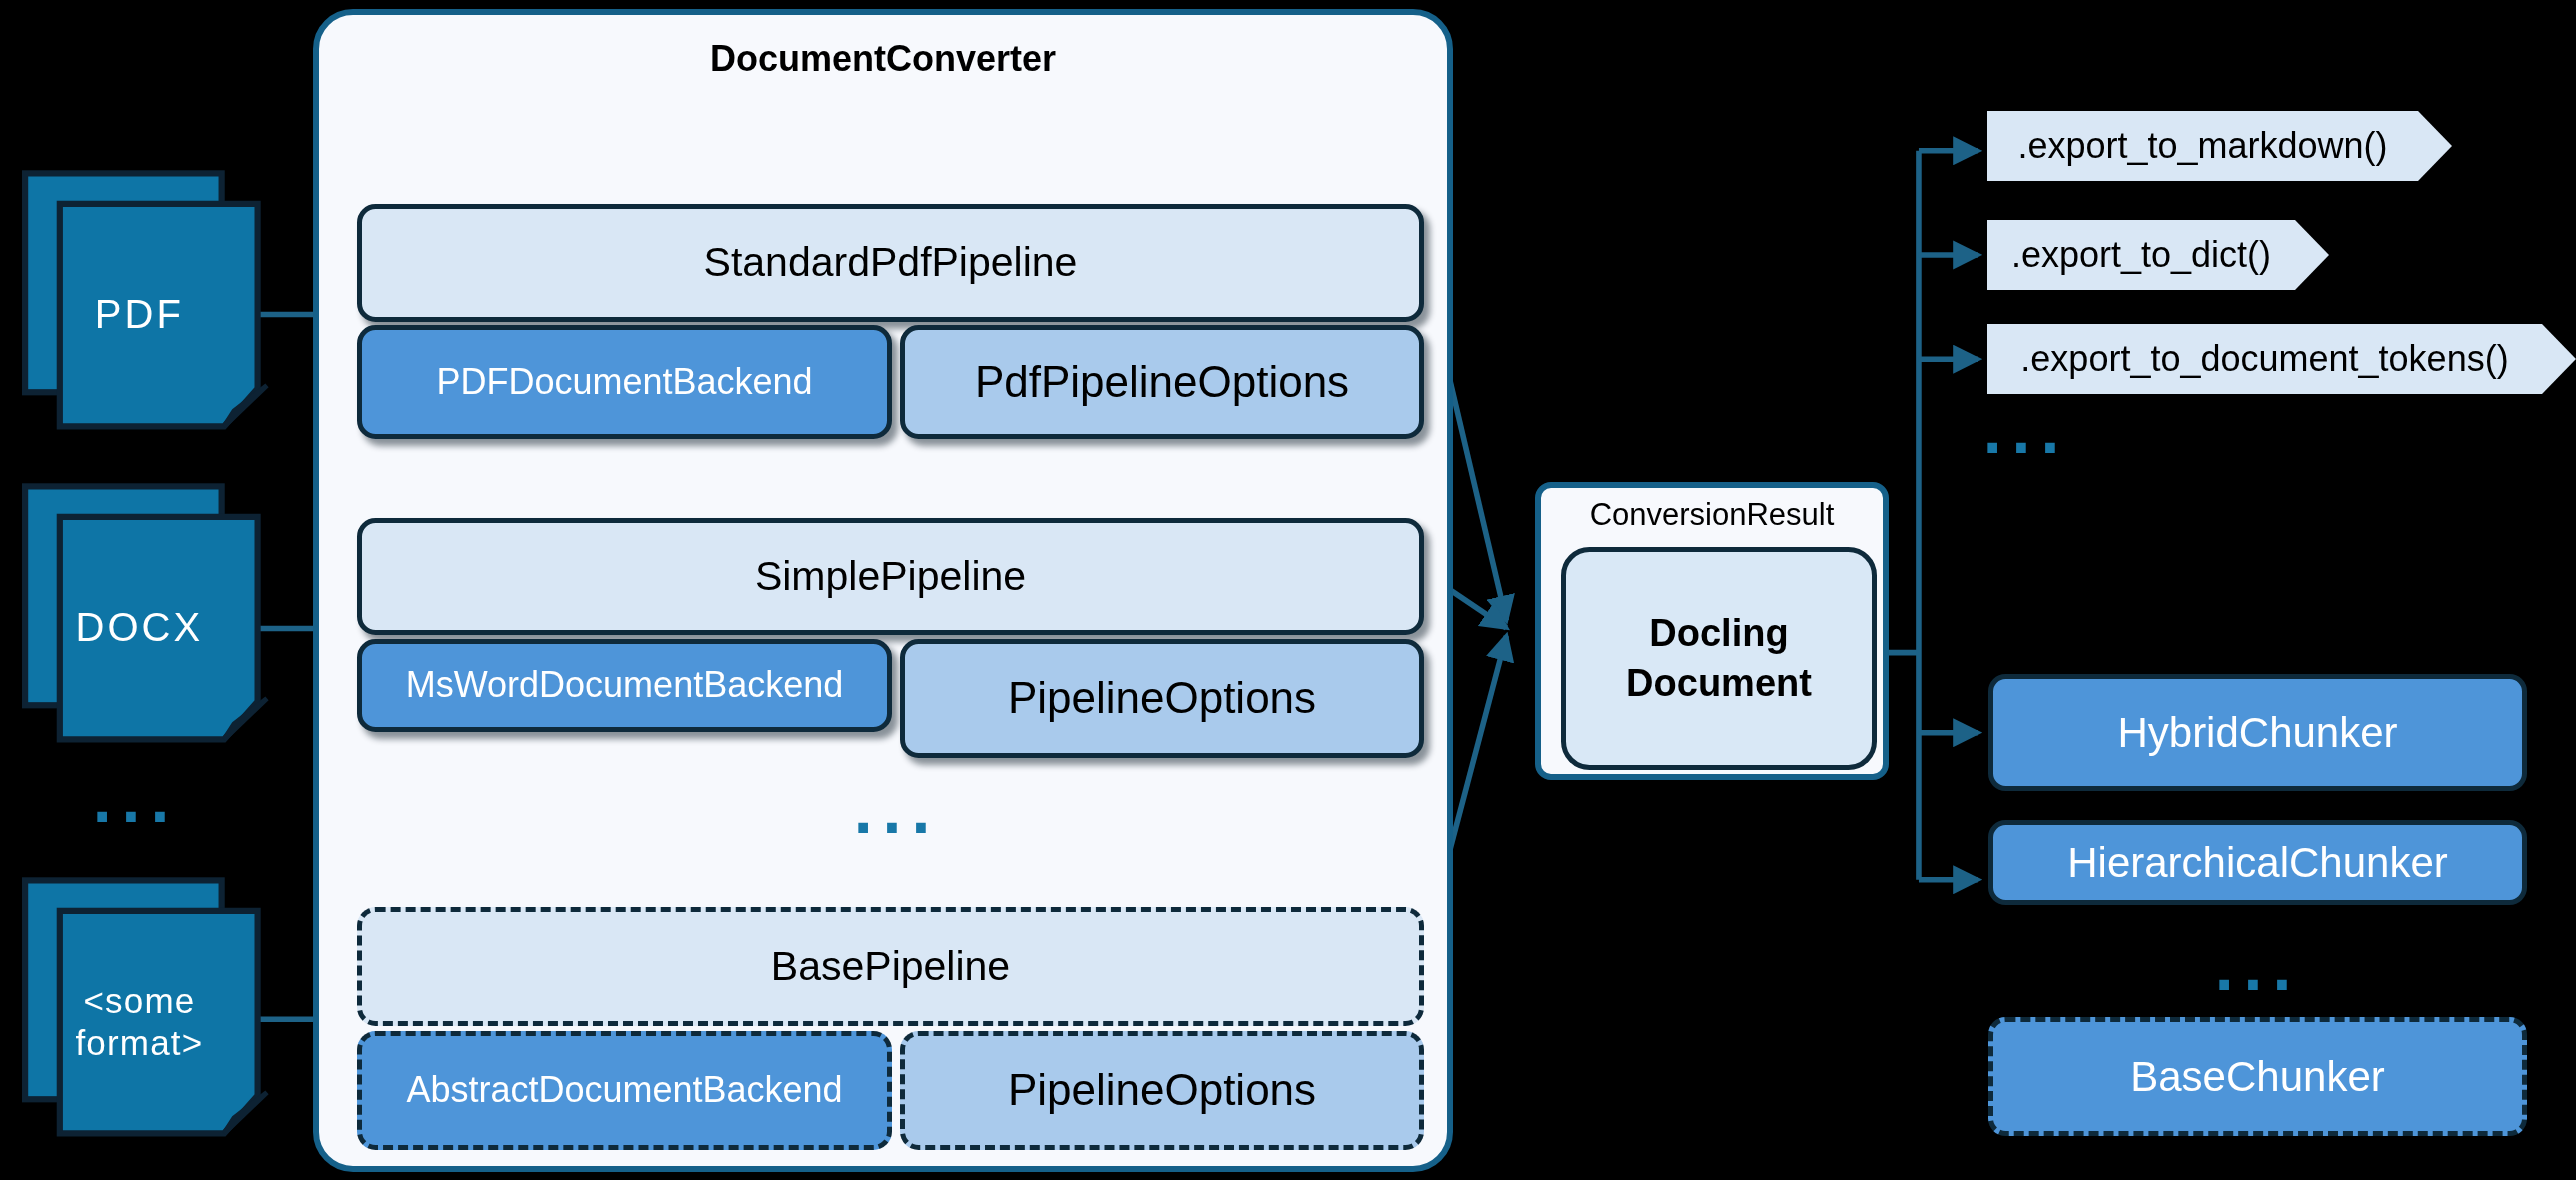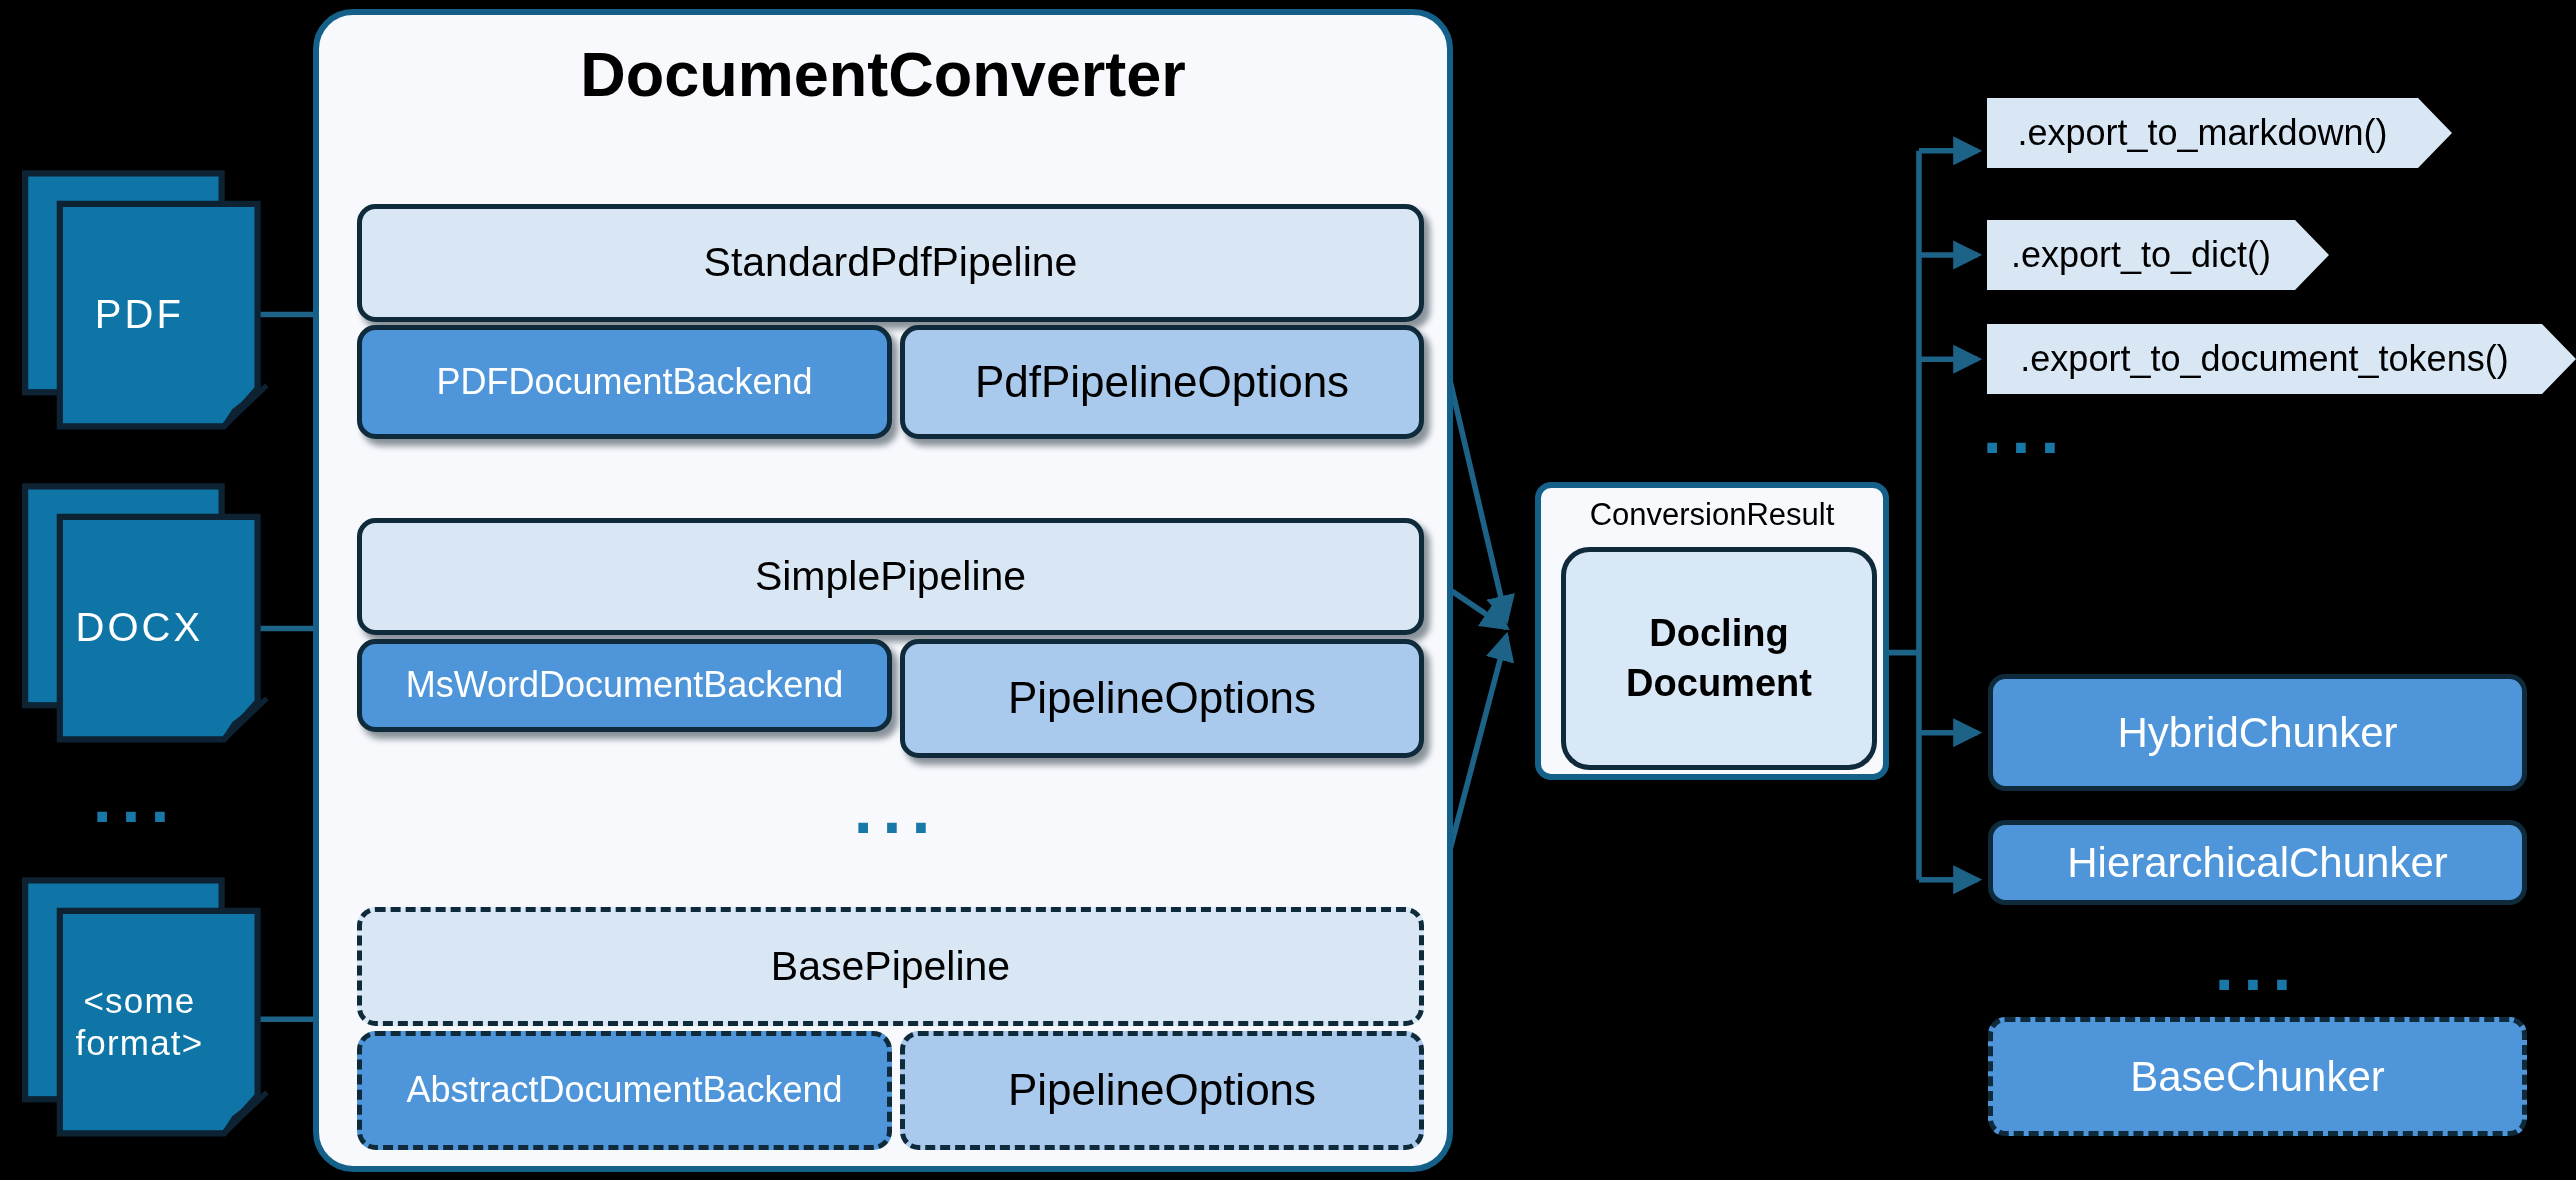--- a/index.html
+++ b/index.html
@@ -28,21 +28,21 @@
   .doclabel.small{font-size:35px;letter-spacing:1.2px;}
 
   
   .dots{position:absolute;transform:translate(-50%,-72%);
     color:var(--dots);font-weight:700;font-size:68px;letter-spacing:10px;line-height:1;white-space:nowrap;}
 
   
   .converter{position:absolute;left:313px;top:8.7px;width:1140px;height:1163px;
     background:var(--panel-bg);border:6.2px solid var(--outline-teal);border-radius:40px;}
   .conv-title{position:absolute;left:0;top:23.6px;width:100%;text-align:center;
-    color:#000;font-size:63px;font-weight:700;}
+    color:#000;font-size:36px;font-weight:700;}
 
   .pill{position:absolute;border:5px solid var(--outline-dark);border-radius:18.6px;
     display:flex;align-items:center;justify-content:center;
     box-shadow:5.6px 6.8px 6.2px rgba(5,20,30,0.45);}
   .pill.dashed{border-style:dashed;box-shadow:none;}
   .pipeline{background:var(--light-blue);color:#000;font-size:41px;}
   .backend{background:var(--accent-blue);color:#fff;font-size:36px;}
   .options{background:var(--pale-blue);color:#000;font-size:44px;}
 
   
@@ -142,21 +142,21 @@
     <div class="pill pipeline dashed" style="left:38px;top:892px;width:1067px;height:119px;">BasePipeline</div>
     <div class="pill backend dashed" style="left:38px;top:1016px;width:535px;height:119px;">AbstractDocumentBackend</div>
     <div class="pill options dashed" style="left:581px;top:1016px;width:524px;height:119px;">PipelineOptions</div>
   </div>
 
   <div class="cresult">
     <div class="cresult-label">ConversionResult</div>
     <div class="docling">Docling Document</div>
   </div>
 
-  <div class="export-tag" style="left:1987px;top:98px;width:465px;">.export_to_markdown()</div>
+  <div class="export-tag" style="left:1987px;top:111px;width:465px;">.export_to_markdown()</div>
   <div class="export-tag" style="left:1987px;top:220px;width:342px;">.export_to_dict()</div>
   <div class="export-tag" style="left:1987px;top:324px;width:589px;">.export_to_document_tokens()</div>
   <div class="dots" style="left:2026px;top:444px;">...</div>
 
   <div class="chunker" style="top:674px;height:117px;">HybridChunker</div>
   <div class="chunker" style="top:820px;height:85px;">HierarchicalChunker</div>
   <div class="dots" style="left:2258px;top:981px;">...</div>
   <div class="chunker dashed" style="top:1017px;height:119px;">BaseChunker</div>
 
 </div>

